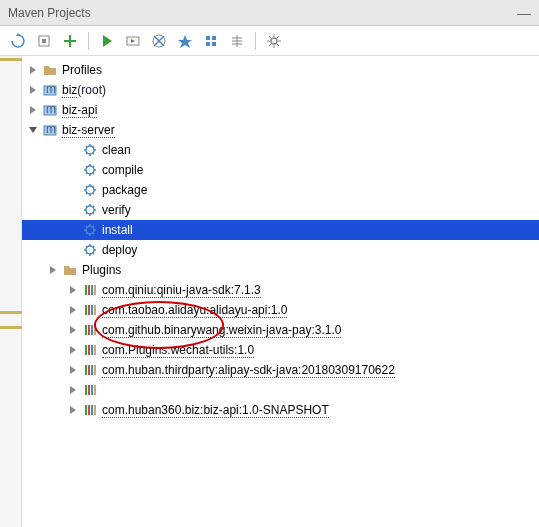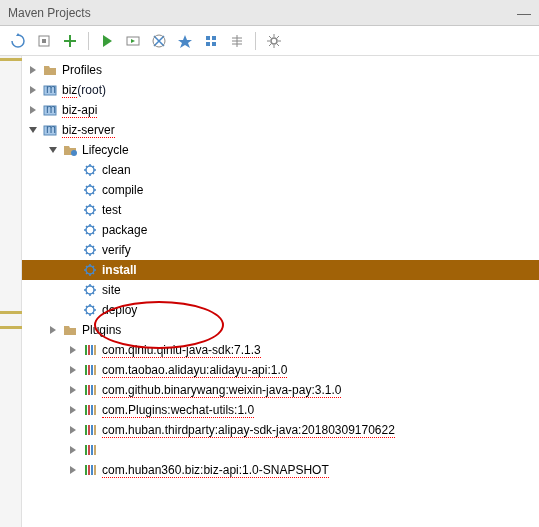--- a/index.html
+++ b/index.html
@@ -11,21 +11,21 @@
     .toolbar { height: 30px; border-bottom: 1px solid #ddd; display: flex; align-items: center; padding: 0 8px; gap: 6px; }
     .toolbar-sep { width: 1px; height: 18px; background: #ccc; margin: 0 2px; }
     .tool-btn { width: 20px; height: 20px; display: flex; align-items: center; justify-content: center; cursor: pointer; }
     
     .main { position: relative; display: flex; height: calc(100% - 50px); }
     .gutter { width: 22px; background: #f5f5f5; border-right: 1px solid #e0e0e0; position: relative; }
     .gutter-mark { position: absolute; left: 0; width: 22px; height: 3px; background: #c9b458; }
     .tree { flex: 1; padding-top: 4px; position: relative; }
     
     .row { display: flex; align-items: center; height: 20px; white-space: nowrap; padding-right: 4px; }
-    .row.selected { background: #a16207; color: #fff; font-weight: bold; }
+    .row.selected { background: #1d4ed8; color: #fff; }
     .arrow { width: 14px; height: 14px; display: inline-flex; align-items: center; justify-content: center; flex-shrink: 0; margin-right: 2px; }
     .indent { display: inline-block; flex-shrink: 0; }
     .icon { width: 16px; height: 16px; display: inline-flex; align-items: center; justify-content: center; margin-right: 4px; flex-shrink: 0; }
     .label { color: #000; }
     .row.selected .label { color: #fff; }
     .label-gray { color: #0f172a; }
     .red-underline { border-bottom: 1px dotted red; }
     
     .annotation-ellipse { position: absolute; border: 2px solid #cc0000; border-radius: 50%; pointer-events: none; }
     
@@ -171,35 +171,20 @@
         </span>
       <span class="icon">
           <svg width="14" height="14">
             <rect x="1" y="3" width="12" height="9" fill="#a8c8e8" stroke="#5a8ab8"></rect>
             <text x="3" y="10" font-size="8" fill="#3a6a9a">m</text>
           </svg>
         </span>
       <span class="label red-underline">biz-server</span>
     </div>
 
-    <div class="row">
-      <span class="indent" style="width:24px"></span>
-      <span class="arrow">
-          <svg width="10" height="10">
-            <path d="M1 2 L9 2 L5 8 Z" fill="#555"></path>
-          </svg>
-        </span>
-      <span class="icon">
-          <svg width="14" height="14">
-            <path d="M1 3 L6 3 L7 5 L13 5 L13 12 L1 12 Z" fill="#c9a96e"></path>
-            <circle cx="11" cy="10" r="3" fill="#4a88c7"></circle>
-          </svg>
-        </span>
-      <span class="label">Lifecycle</span>
-    </div>
 
     <div id="lifecycle-items">
         <div class="row">
           <span class="indent" style="width:60px"></span>
           <span class="icon">
             <svg width="14" height="14">
               <circle cx="7" cy="7" r="4" fill="none" stroke="#4a88c7" stroke-width="1.5"></circle>
               <path d="M7 1 L7 3 M7 11 L7 13 M1 7 L3 7 M11 7 L13 7 M3 3 L4.5 4.5 M9.5 9.5 L11 11 M3 11 L4.5 9.5 M9.5 4.5 L11 3" stroke="#4a88c7" stroke-width="1.5"></path>
             </svg>
           </span>
@@ -216,30 +201,20 @@
           <span class="label">compile</span>
         </div>
         <div class="row">
           <span class="indent" style="width:60px"></span>
           <span class="icon">
             <svg width="14" height="14">
               <circle cx="7" cy="7" r="4" fill="none" stroke="#4a88c7" stroke-width="1.5"></circle>
               <path d="M7 1 L7 3 M7 11 L7 13 M1 7 L3 7 M11 7 L13 7 M3 3 L4.5 4.5 M9.5 9.5 L11 11 M3 11 L4.5 9.5 M9.5 4.5 L11 3" stroke="#4a88c7" stroke-width="1.5"></path>
             </svg>
           </span>
-          <span class="label">test</span>
-        </div>
-        <div class="row">
-          <span class="indent" style="width:60px"></span>
-          <span class="icon">
-            <svg width="14" height="14">
-              <circle cx="7" cy="7" r="4" fill="none" stroke="#4a88c7" stroke-width="1.5"></circle>
-              <path d="M7 1 L7 3 M7 11 L7 13 M1 7 L3 7 M11 7 L13 7 M3 3 L4.5 4.5 M9.5 9.5 L11 11 M3 11 L4.5 9.5 M9.5 4.5 L11 3" stroke="#4a88c7" stroke-width="1.5"></path>
-            </svg>
-          </span>
           <span class="label">package</span>
         </div>
         <div class="row">
           <span class="indent" style="width:60px"></span>
           <span class="icon">
             <svg width="14" height="14">
               <circle cx="7" cy="7" r="4" fill="none" stroke="#4a88c7" stroke-width="1.5"></circle>
               <path d="M7 1 L7 3 M7 11 L7 13 M1 7 L3 7 M11 7 L13 7 M3 3 L4.5 4.5 M9.5 9.5 L11 11 M3 11 L4.5 9.5 M9.5 4.5 L11 3" stroke="#4a88c7" stroke-width="1.5"></path>
             </svg>
           </span>
@@ -247,30 +222,20 @@
         </div>
         <div class="row selected">
           <span class="indent" style="width:60px"></span>
           <span class="icon">
             <svg width="14" height="14">
               <circle cx="7" cy="7" r="4" fill="none" stroke="#4a88c7" stroke-width="1.5"></circle>
               <path d="M7 1 L7 3 M7 11 L7 13 M1 7 L3 7 M11 7 L13 7 M3 3 L4.5 4.5 M9.5 9.5 L11 11 M3 11 L4.5 9.5 M9.5 4.5 L11 3" stroke="#4a88c7" stroke-width="1.5"></path>
             </svg>
           </span>
           <span class="label">install</span>
-        </div>
-        <div class="row">
-          <span class="indent" style="width:60px"></span>
-          <span class="icon">
-            <svg width="14" height="14">
-              <circle cx="7" cy="7" r="4" fill="none" stroke="#4a88c7" stroke-width="1.5"></circle>
-              <path d="M7 1 L7 3 M7 11 L7 13 M1 7 L3 7 M11 7 L13 7 M3 3 L4.5 4.5 M9.5 9.5 L11 11 M3 11 L4.5 9.5 M9.5 4.5 L11 3" stroke="#4a88c7" stroke-width="1.5"></path>
-            </svg>
-          </span>
-          <span class="label">site</span>
         </div>
         <div class="row">
           <span class="indent" style="width:60px"></span>
           <span class="icon">
             <svg width="14" height="14">
               <circle cx="7" cy="7" r="4" fill="none" stroke="#4a88c7" stroke-width="1.5"></circle>
               <path d="M7 1 L7 3 M7 11 L7 13 M1 7 L3 7 M11 7 L13 7 M3 3 L4.5 4.5 M9.5 9.5 L11 11 M3 11 L4.5 9.5 M9.5 4.5 L11 3" stroke="#4a88c7" stroke-width="1.5"></path>
             </svg>
           </span>
           <span class="label">deploy</span>

